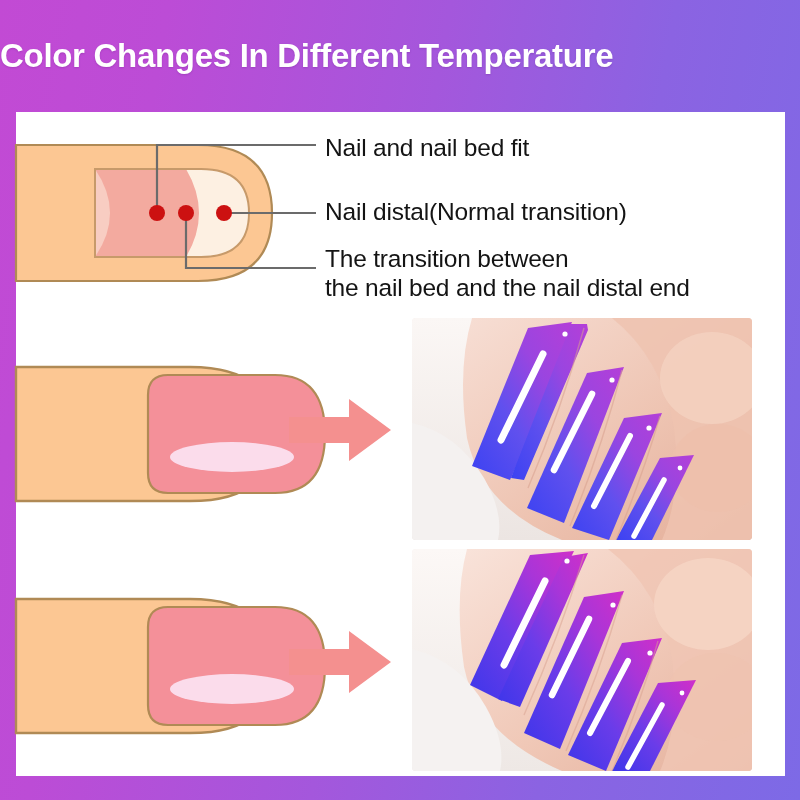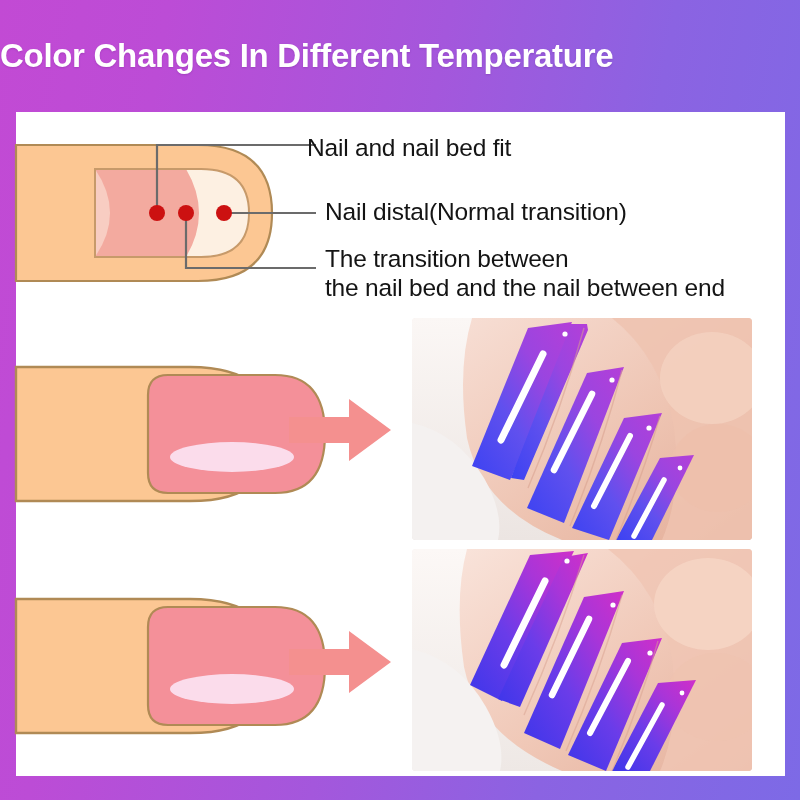--- a/index.html
+++ b/index.html
@@ -53,21 +53,21 @@
   }
   
   .anno {
     position: absolute;
     color: #141414;
     font-size: 24.5px;
     line-height: 1.19;
     white-space: nowrap;
     letter-spacing: -0.2px;
   }
-  .anno-1 { left: 291px; top: 21px; }
+  .anno-1 { left: 309px; top: 21px; }
   .anno-2 { left: 309px; top: 85px; }
   .anno-3 { left: 309px; top: 132px; }
   .anno-3 .l2 { display: block; }
 
   
   .photo {
     position: absolute;
     overflow: hidden;
     border-radius: 4px;
     background: #f6eeec;
@@ -131,21 +131,21 @@
       </g>
 
       <path d="M 273 305 L 333 305 L 333 287 L 375 318 L 333 349 L 333 331 L 273 331 Z" fill="#f4908f"></path>
       <path d="M 273 537 L 333 537 L 333 519 L 375 550 L 333 581 L 333 563 L 273 563 Z" fill="#f4908f"></path>
     </svg>
 
     <div class="anno anno-1">Nail and nail bed fit</div>
     <div class="anno anno-2">Nail distal(Normal transition)</div>
     <div class="anno anno-3">
       <span class="l1">The transition between</span>
-      <span class="l2">the nail bed and the nail between end</span>
+      <span class="l2">the nail bed and the nail distal end</span>
     </div>
 
     <div class="photo photo-1">
       <svg viewBox="0 0 340 222" preserveAspectRatio="none">
         <defs>
           <linearGradient id="p1nail" x1="1" y1="0" x2="0" y2="1">
             <stop offset="0%" stop-color="#b43fd8"></stop>
             <stop offset="32%" stop-color="#9a45e0"></stop>
             <stop offset="62%" stop-color="#6050ee"></stop>
             <stop offset="100%" stop-color="#3b42f2"></stop>

